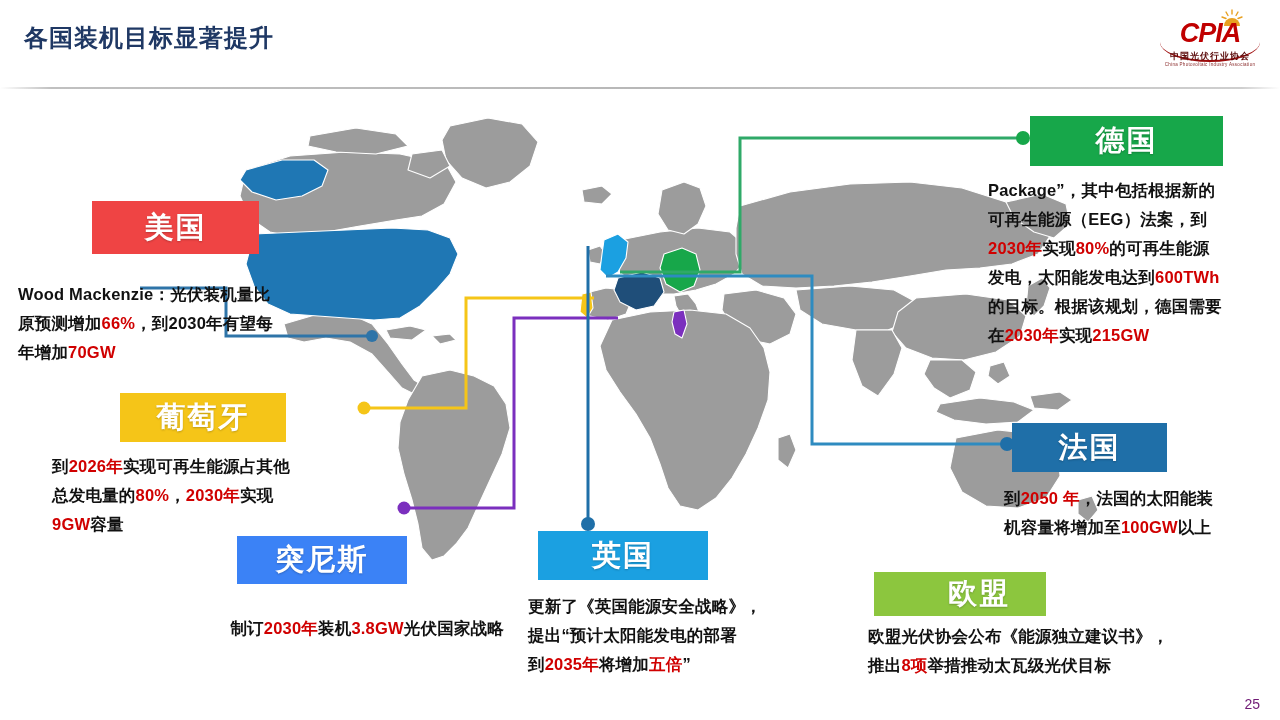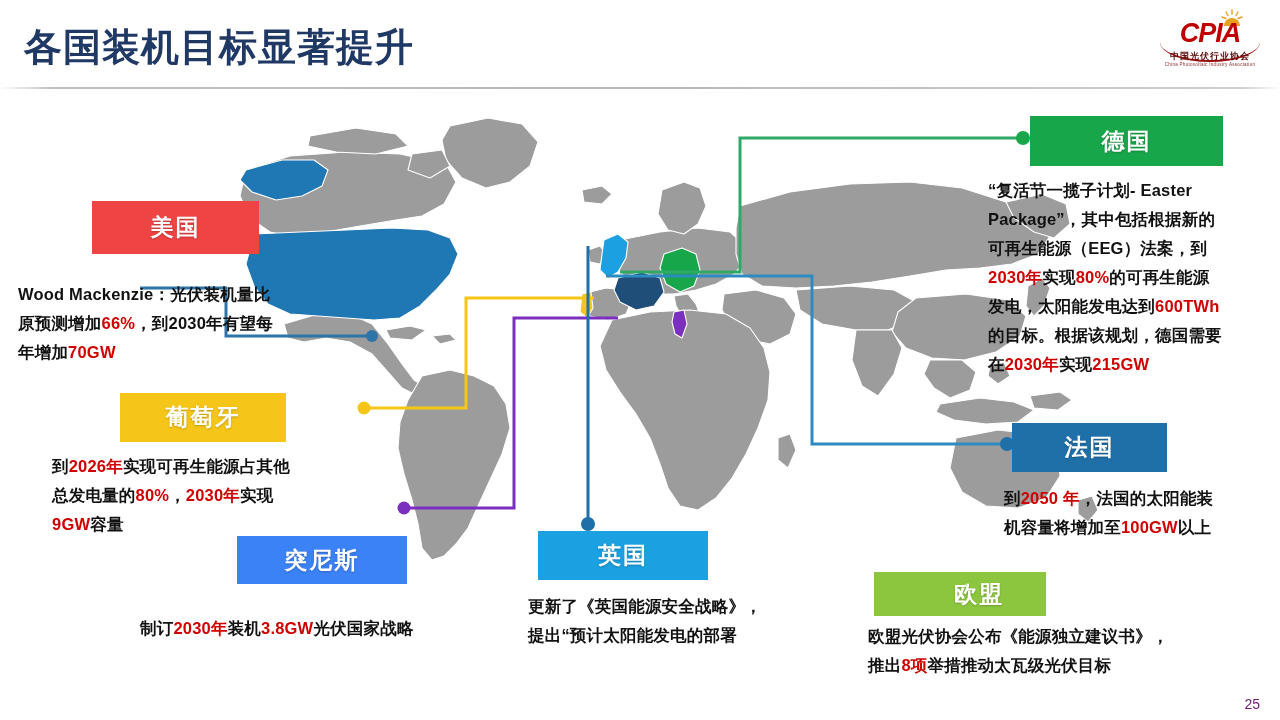--- a/index.html
+++ b/index.html
@@ -7,21 +7,21 @@
     width:1280px;height:720px;overflow:hidden;
     background:#ffffff;
     font-family:"Liberation Sans","DejaVu Sans",sans-serif;
     position:relative;
   }
   #slide{position:absolute;inset:0;width:1280px;height:720px;background:#fff;}
 
   
   .page-title{
     position:absolute;left:24px;top:22px;
-    font-size:38px;font-weight:bold;letter-spacing:1px;
+    font-size:24px;font-weight:bold;letter-spacing:1px;
     color:#1F3864;white-space:nowrap;
   }
   .header-rule{
     position:absolute;left:0;top:87px;width:1280px;height:2px;
     background:linear-gradient(to right,#ffffff 0%,#b9b9b9 4%,#b0b0b0 50%,#c9c9c9 97%,#ffffff 100%);
     opacity:.9;
   }
   
   .logo{position:absolute;right:16px;top:6px;width:108px;height:66px;}
   .logo-cpia{
@@ -43,30 +43,30 @@
   #mapwrap{position:absolute;left:150px;top:108px;width:960px;height:500px;}
   #mapwrap svg{width:100%;height:100%;display:block;}
 
   
   .conn{position:absolute;}
   .conn svg{display:block;overflow:visible;}
 
   
   .label-box{
     position:absolute;display:flex;align-items:center;justify-content:center;
-    color:#ffffff;font-weight:bold;font-size:23px;letter-spacing:2px;
+    color:#ffffff;font-weight:bold;font-size:29px;letter-spacing:2px;
     text-shadow:0 1px 2px rgba(0,0,0,.22);
     box-sizing:border-box;
   }
   .body-text{
     position:absolute;color:#111111;font-weight:bold;
     font-size:16.5px;line-height:29px;letter-spacing:.2px;
   }
   .body-text .hl{color:#D00000;}
-  .body-text.center{text-align:left;}
+  .body-text.center{text-align:right;}
 
   .pagenum{
     position:absolute;right:20px;bottom:8px;
     font-size:14px;color:#701a75;
   }
 </style>
 </head>
 <body>
 
 <div id="slide">
@@ -230,27 +230,27 @@
   <div class="body-text center" style="left:140px;top:614px;width:364px;">
       <div><span>制订</span><span class="hl">2030年</span><span>装机</span><span class="hl">3.8GW</span><span>光伏国家战略</span></div>
     </div>
 
   <div class="label-box" style="left:538px;top:531px;width:170px;height:49px;background:#1BA0E1;text-align:center;">
     <span>英国</span>
   </div>
   <div class="body-text" style="left:528px;top:592px;width:330px;">
       <div><span>更新了《英国能源安全战略》，</span></div>
       <div><span>提出“预计太阳能发电的部署</span></div>
+      <div><span>到</span><span class="hl">2035年</span><span>将增加</span><span class="hl">五倍</span><span>”</span></div>
     </div>
 
   <div class="label-box" style="left:1030px;top:116px;width:193px;height:50px;background:#17A74A;">
     <span>德国</span>
   </div>
   <div class="body-text" style="left:988px;top:176px;width:288px;">
-      <div><span>“复活节一揽子计划- Easter</span></div>
       <div><span>Package”，其中包括根据新的</span></div>
       <div><span>可再生能源（EEG）法案，到</span></div>
       <div><span class="hl">2030年</span><span>实现</span><span class="hl">80%</span><span>的可再生能源</span></div>
       <div><span>发电，太阳能发电达到</span><span class="hl">600TWh</span></div>
       <div><span>的目标。根据该规划，德国需要</span></div>
       <div><span>在</span><span class="hl">2030年</span><span>实现</span><span class="hl">215GW</span></div>
     </div>
 
   <div class="label-box" style="left:1012px;top:423px;width:155px;height:49px;background:#1F6FA8;">
     <span>法国</span>

